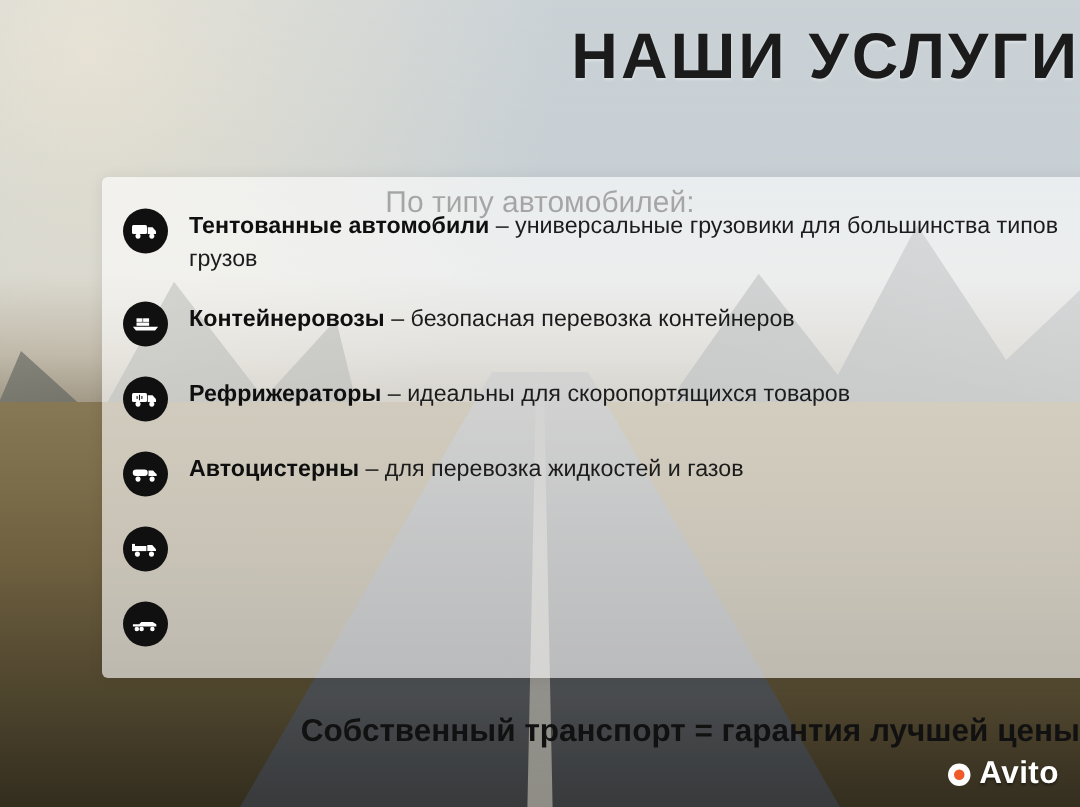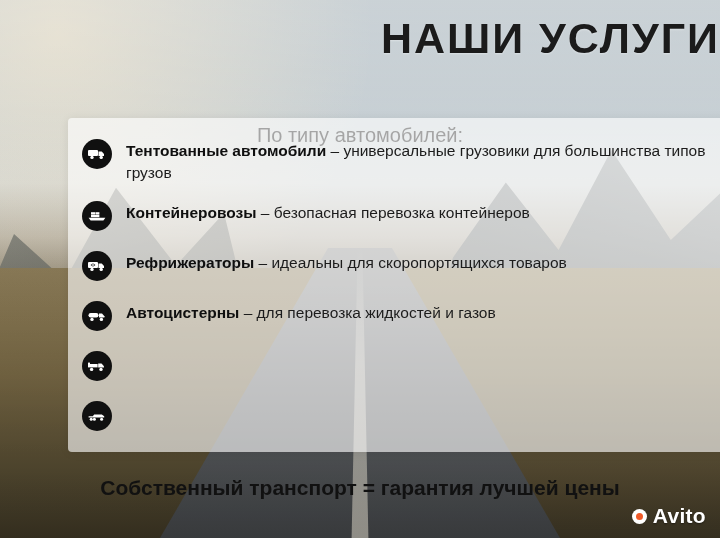--- a/index.html
+++ b/index.html
@@ -143,21 +143,21 @@
   }
   .row-text b {
     font-weight: bold;
     color: #0f0f0f;
   }
 
   .footer {
     position: absolute;
     left: 0; right: 0;
     bottom: 38px;
-    text-align: center;
+    text-align: right;
     font-size: 21px;
     font-weight: bold;
     color: #111;
   }
 
   .watermark {
     position: absolute;
     right: 14px;
     bottom: 10px;
     display: flex;

